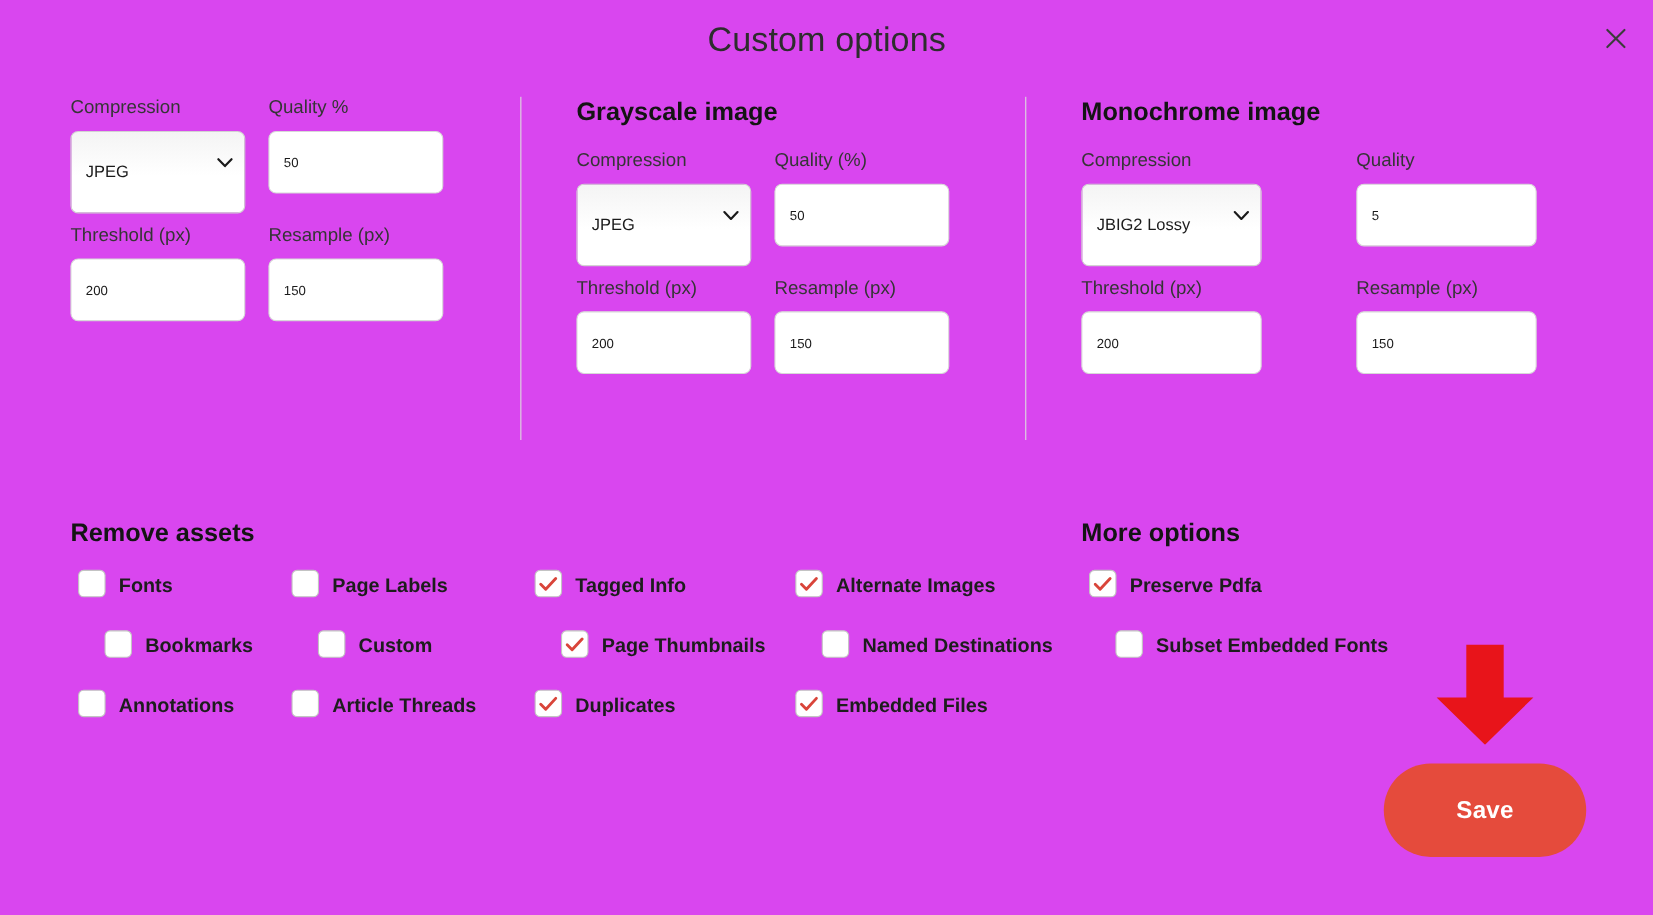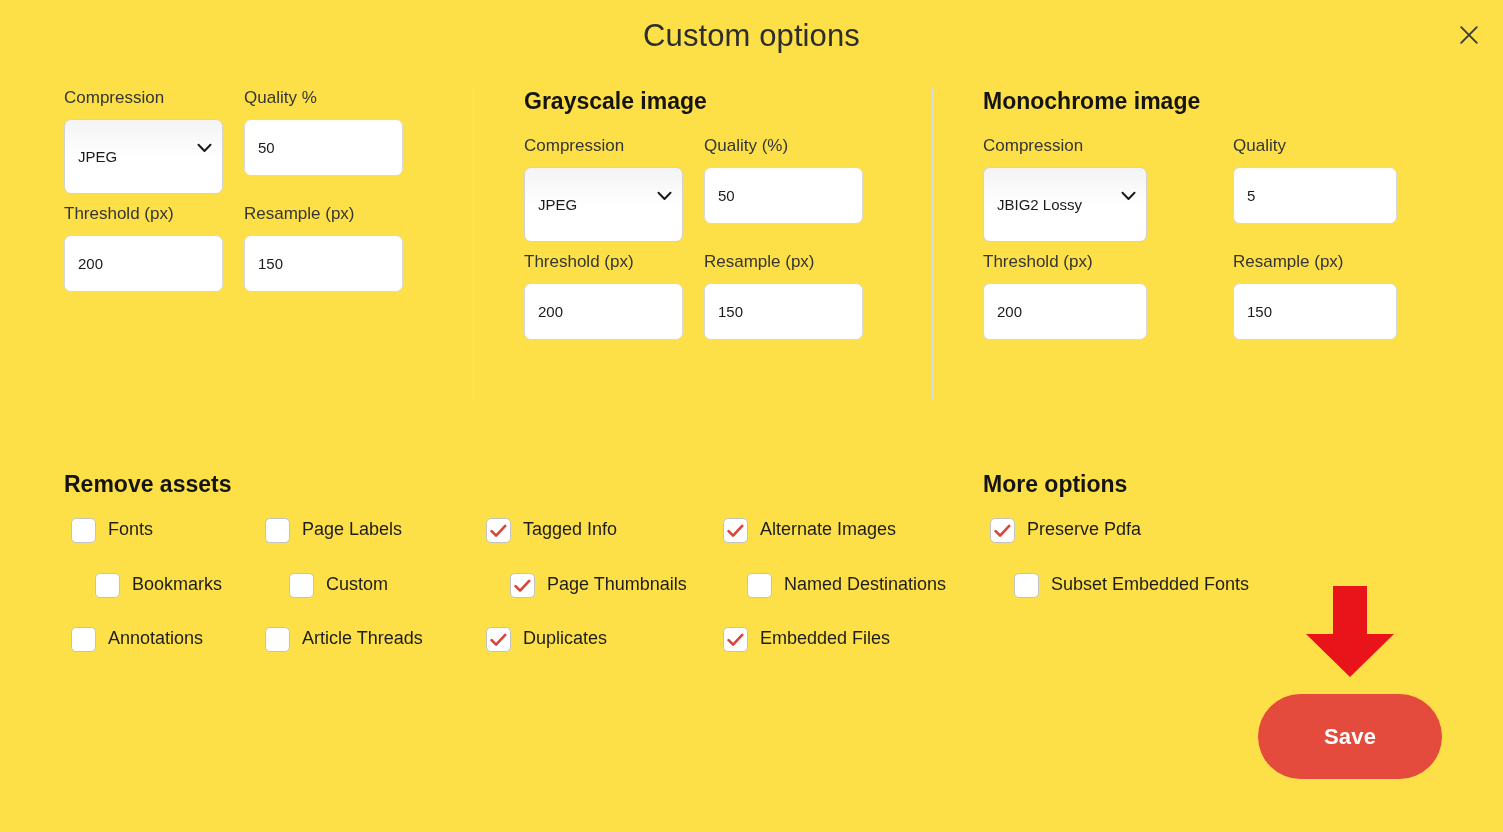--- a/index.html
+++ b/index.html
@@ -7,21 +7,21 @@
     margin: 0; padding: 0;
     width: 1503px; height: 832px;
     background: #fafafa;
     font-family: "Liberation Sans", sans-serif;
     overflow: hidden;
   }
   #root {
     position: relative;
     width: 1503px;
     height: 832px;
-    background: #fde047;
+    background: #d946ef;
   }
 
   
   .title {
     position: absolute;
     left: 0; top: 18px;
     width: 1503px;
     text-align: center;
     font-size: 31px;
     font-weight: 400;
@@ -113,21 +113,21 @@
   }
   .select-wrap .chev svg { display: block; }
 
   input.ctl {
     width: 159px;
     height: 57px;
     border: 1px solid #d8d8d8;
     border-radius: 7px;
     background: #ffffff;
     font-family: "Liberation Sans", sans-serif;
-    font-size: 15px;
+    font-size: 12px;
     color: #1b1b1b;
     padding: 0 13px;
     outline: none;
   }
 
   
   .sec-mono .field { width: 164px; }
   .sec-mono .select-wrap, .sec-mono select.ctl { width: 164px; }
   .sec-mono input.ctl { width: 164px; }
   .sec-mono .field-row { gap: 86px; }
@@ -139,24 +139,25 @@
     font-weight: 700;
     color: #141414;
     line-height: 26px;
   }
   #remove-assets-head { left: 64px; top: 452px; }
   #more-options-head  { left: 983px; top: 452px; }
 
   .cb-item {
     position: absolute;
     display: flex;
-    align-items: flex-start;
+    align-items: flex-end;
     gap: 12px;
     cursor: pointer;
     user-select: none;
+    font-weight: bold;
   }
   .cb-box {
     width: 25px; height: 25px;
     min-width: 25px;
     border: 1px solid #c3c3c3;
     border-radius: 5px;
     background: #ffffff;
     display: flex;
     align-items: center;
     justify-content: center;

